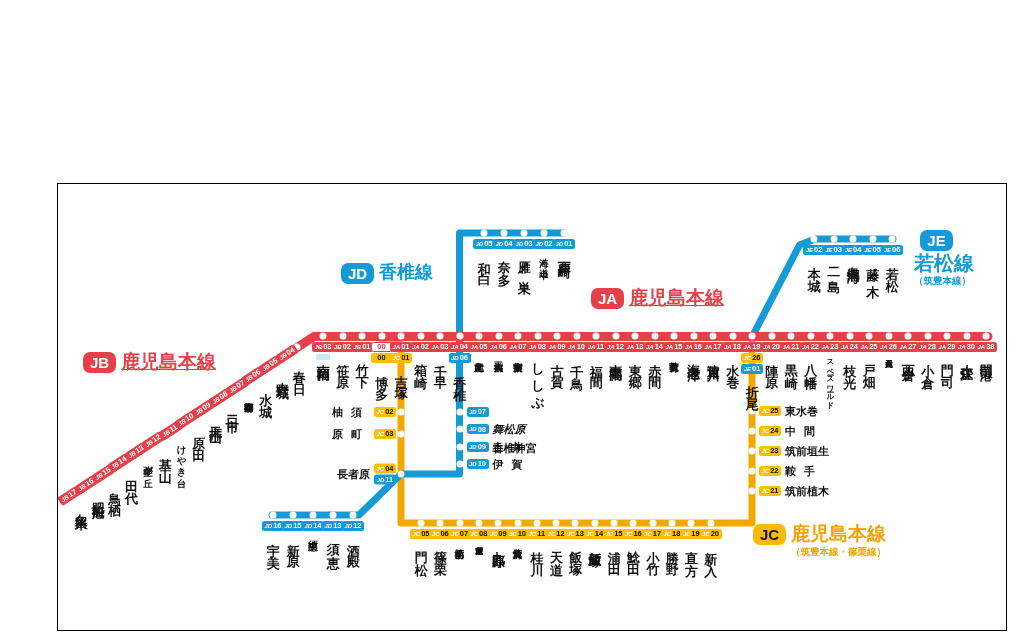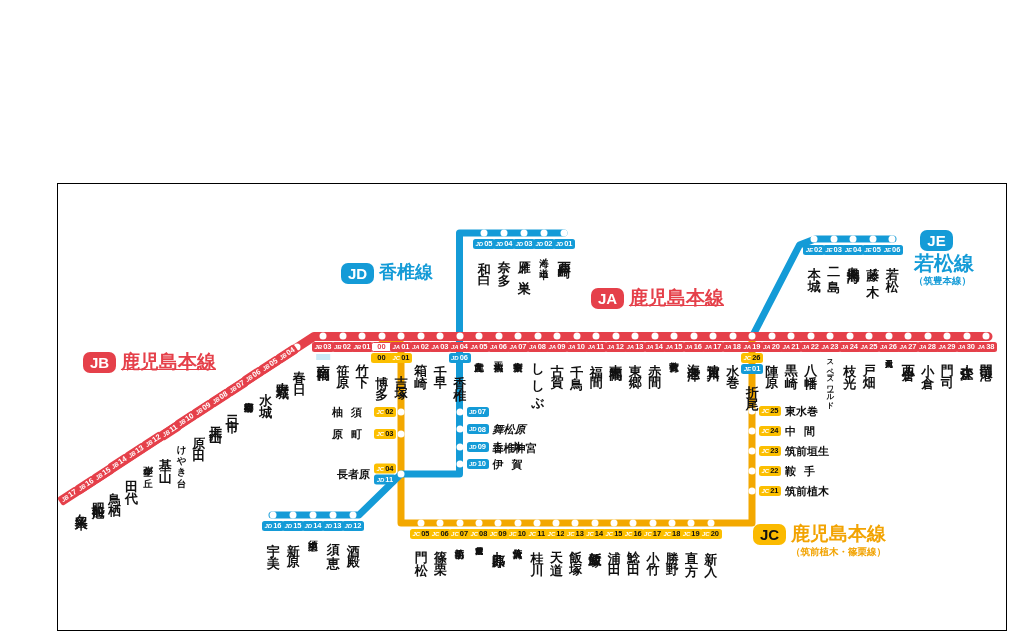--- a/index.html
+++ b/index.html
@@ -90,21 +90,21 @@
     <div class="llabel lcol" style="left:856px;top:46px">
       <span class="logo lb" style="margin-left:6px">JE</span>
       <span class="ltx cb s20">若松線</span>
       <span class="lsub cb">（筑豊本線）</span>
     </div>
 
     <div class="llabel" style="left:695px;top:340px">
       <span class="logo ly">JC</span>
       <span class="lcol">
         <span class="ltx cy s19">鹿児島本線</span>
-        <span class="lsub cy">（筑前植木・篠栗線）</span>
+        <span class="lsub cy">（筑豊本線・篠栗線）</span>
       </span>
     </div>
   <div class="dot" style="left: 265px; top: 152px;"></div>
       <div class="bstack" style="left: 265px; top: 158px; transform: translateX(-50%);">
         <span class="bdg b-jb">
           <i>JB</i>
           <b>03</b>
         </span>
       </div>
       <div class="sname v hl" style="font-size: 13px; letter-spacing: 2px; left: 265px; top: 170px; transform: translateX(-50%);">南福岡</div>

